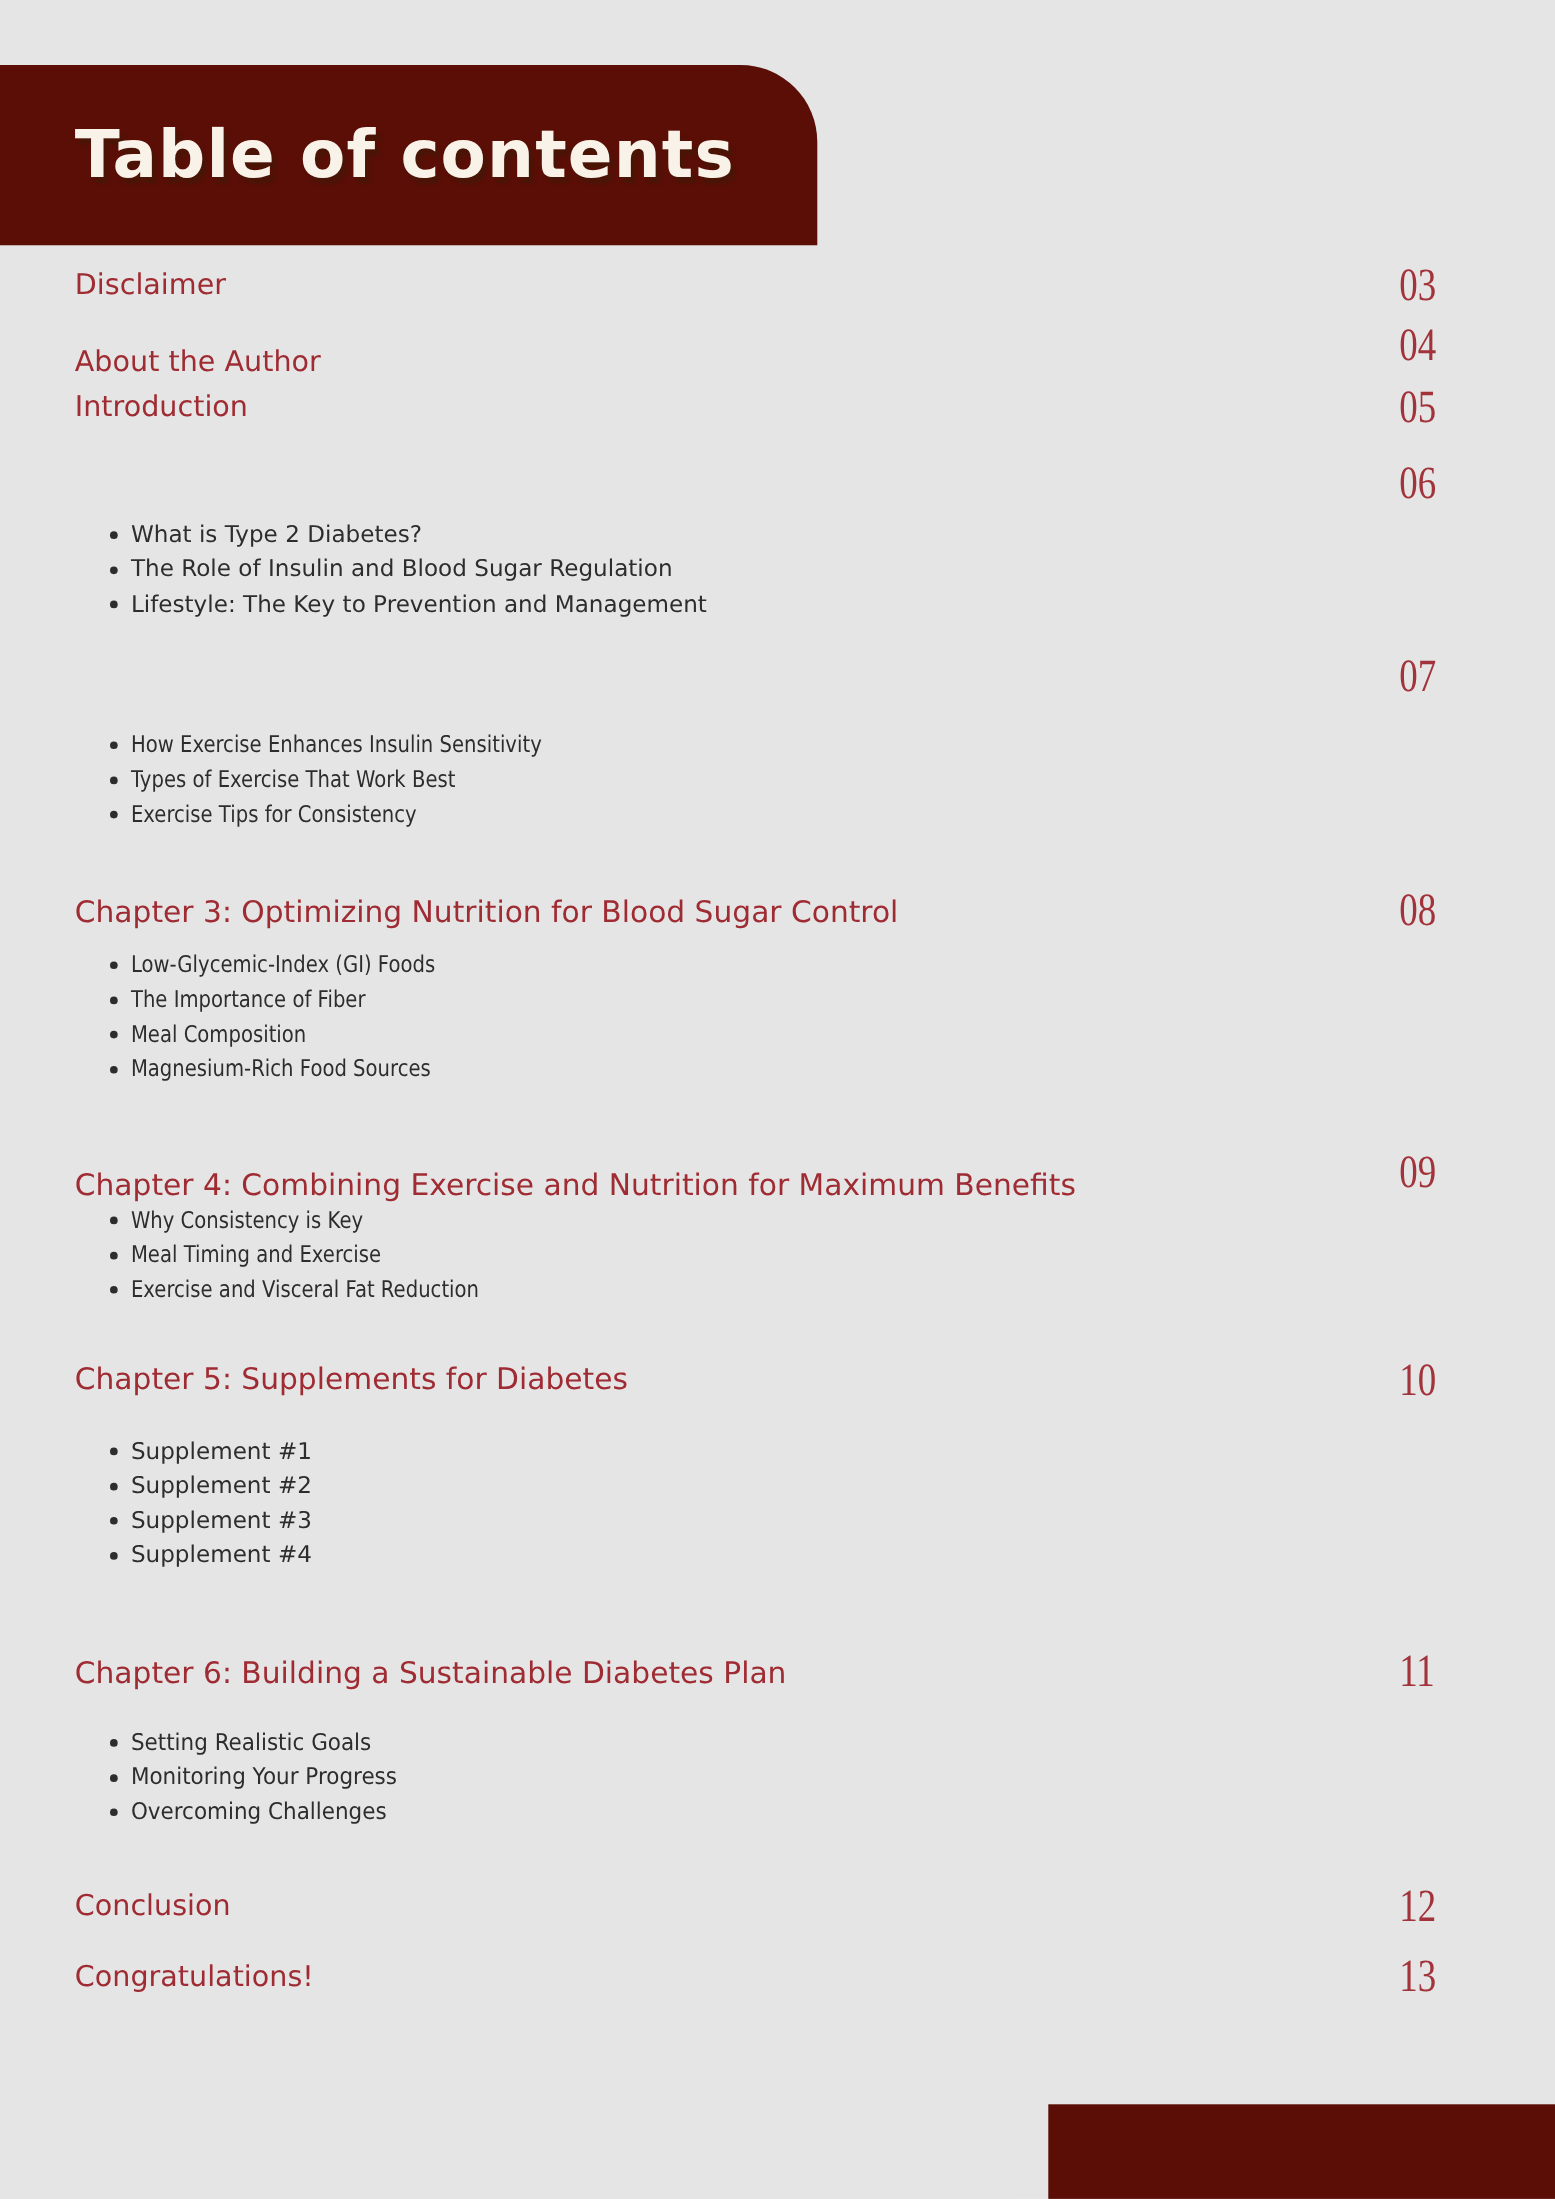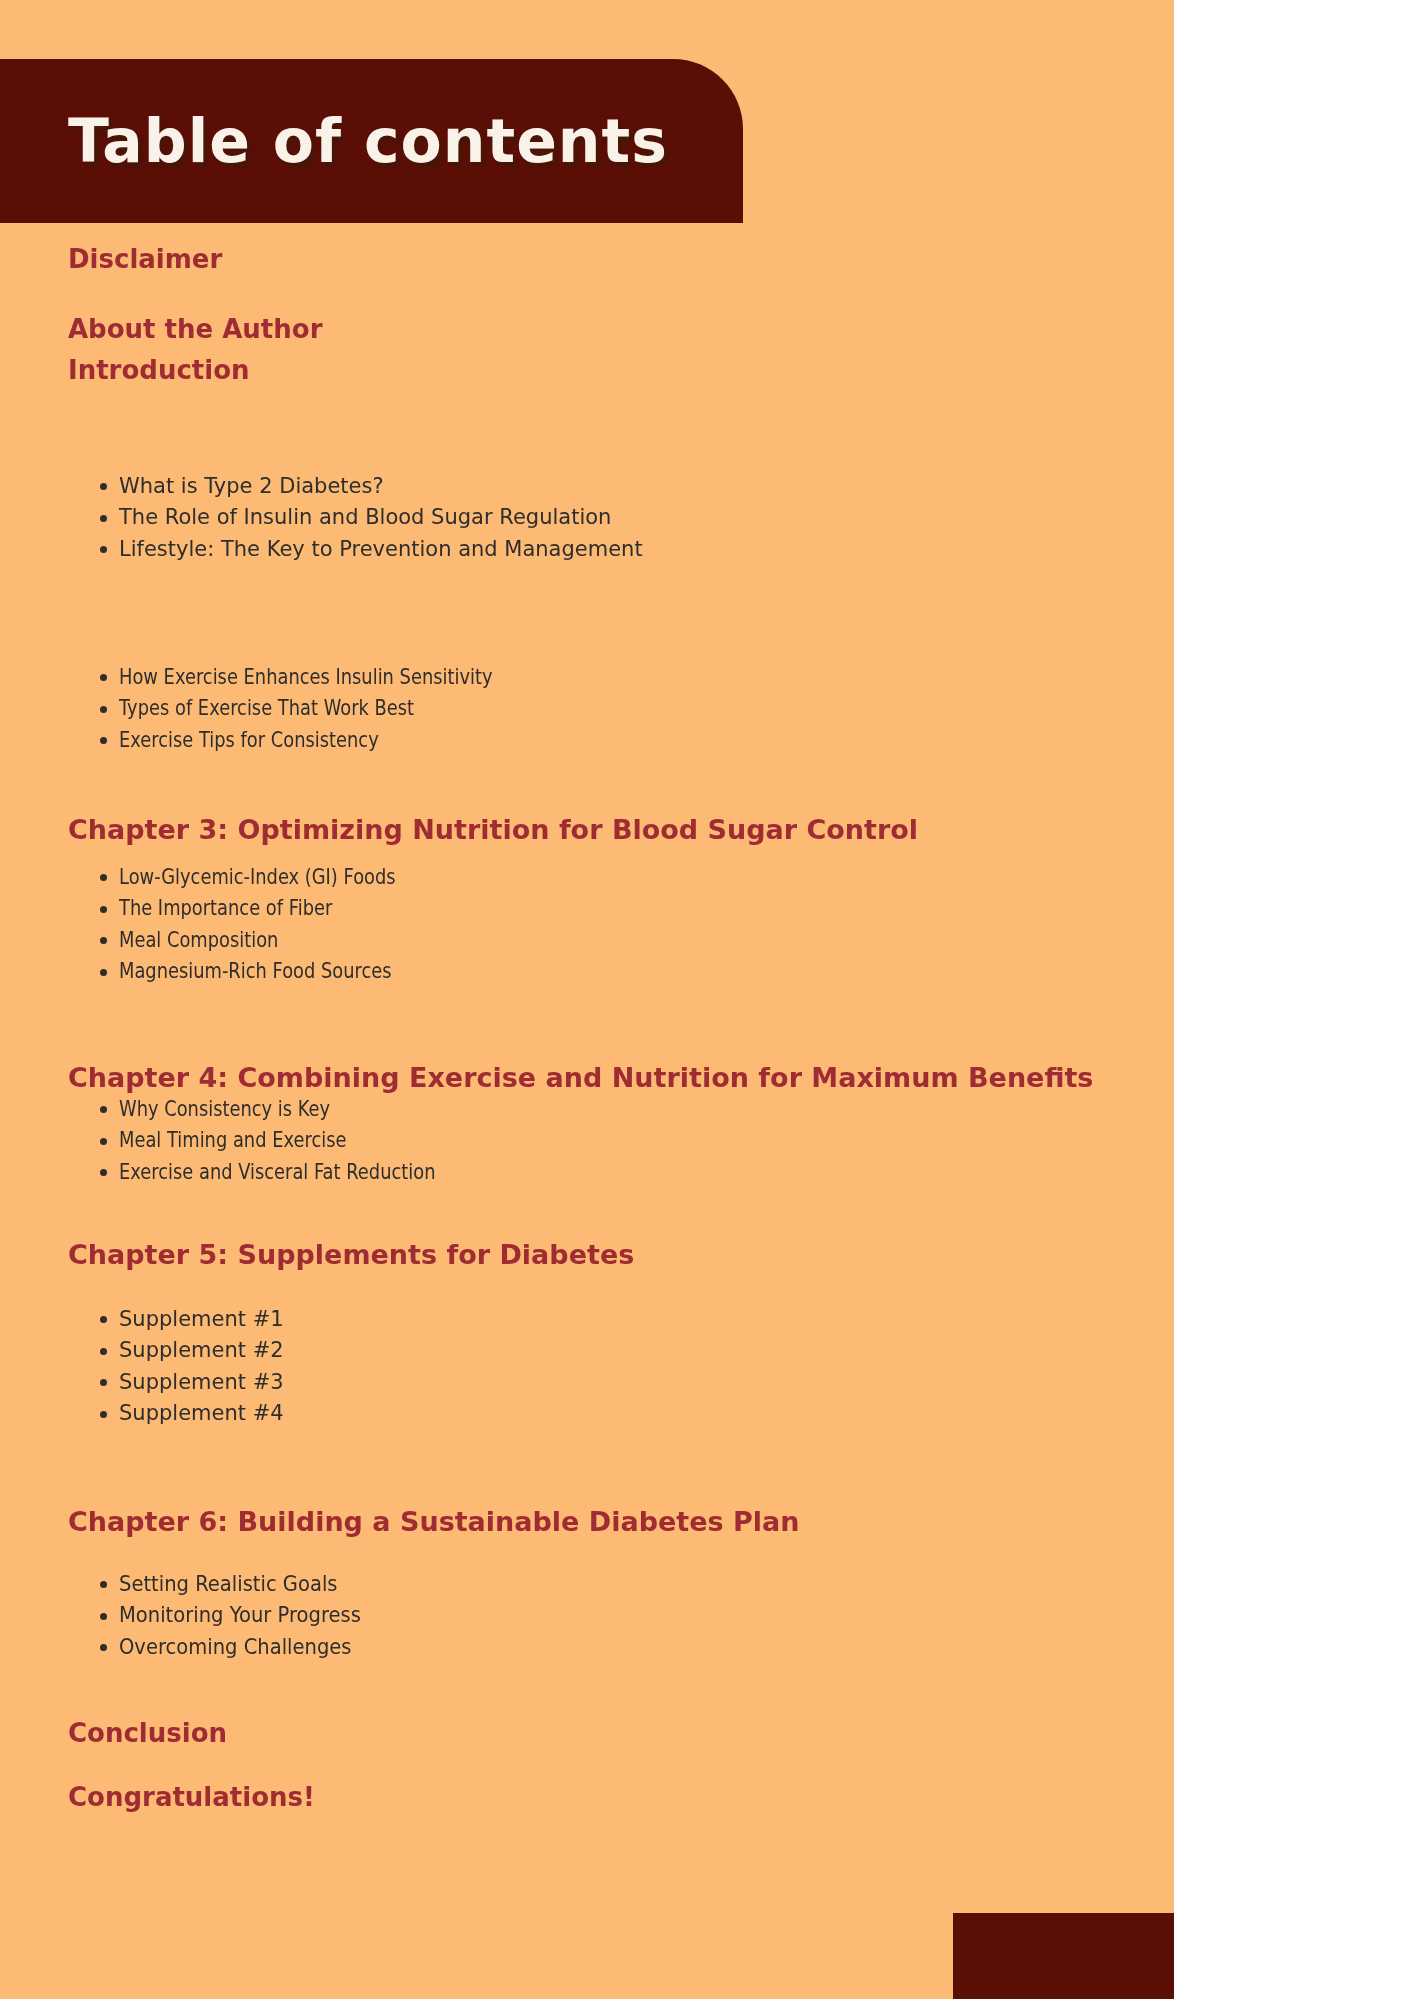--- a/index.html
+++ b/index.html
@@ -1,22 +1,21 @@
 <!DOCTYPE html>
 <html><head>
 <meta charset="utf-8">
 <style>
   html,body{margin:0;padding:0;background:#ffffff;}
   .page{
     position:relative;
-    width:1132px;height:1999px;
-    background:#fdba74;
+    width:1414px;height:1999px;
+    background:#e5e5e5;
     overflow:hidden;
     font-family:"DejaVu Sans", sans-serif;
-    padding-left:42px;
   }
   
   .banner{
     position:absolute;left:0;top:59px;
     width:743px;height:164px;
     background:#5a0e06;
     border-top-right-radius:70px;
     display:flex;align-items:center;
   }
   .banner h1{
@@ -24,21 +23,21 @@
     font-size:60px;font-weight:600;
     letter-spacing:1px;
     color:#f8f2e9;
     text-shadow:4px 5px 3px rgba(61,28,8,0.55);
     white-space:nowrap;
   }
   
   .lbl{
     position:absolute;left:68px;
     line-height:40px;height:40px;
-    font-size:27px;font-weight:700;
+    font-size:27px;font-weight:400;
     color:#9f2b33;
     white-space:nowrap;
   }
   .lbl.top{font-size:26px;}
   .num{
     position:absolute;left:1272px;
     line-height:48px;height:48px;
     font-family:"Liberation Serif", serif;
     font-size:42px;font-weight:400;
     color:#a2333a;

